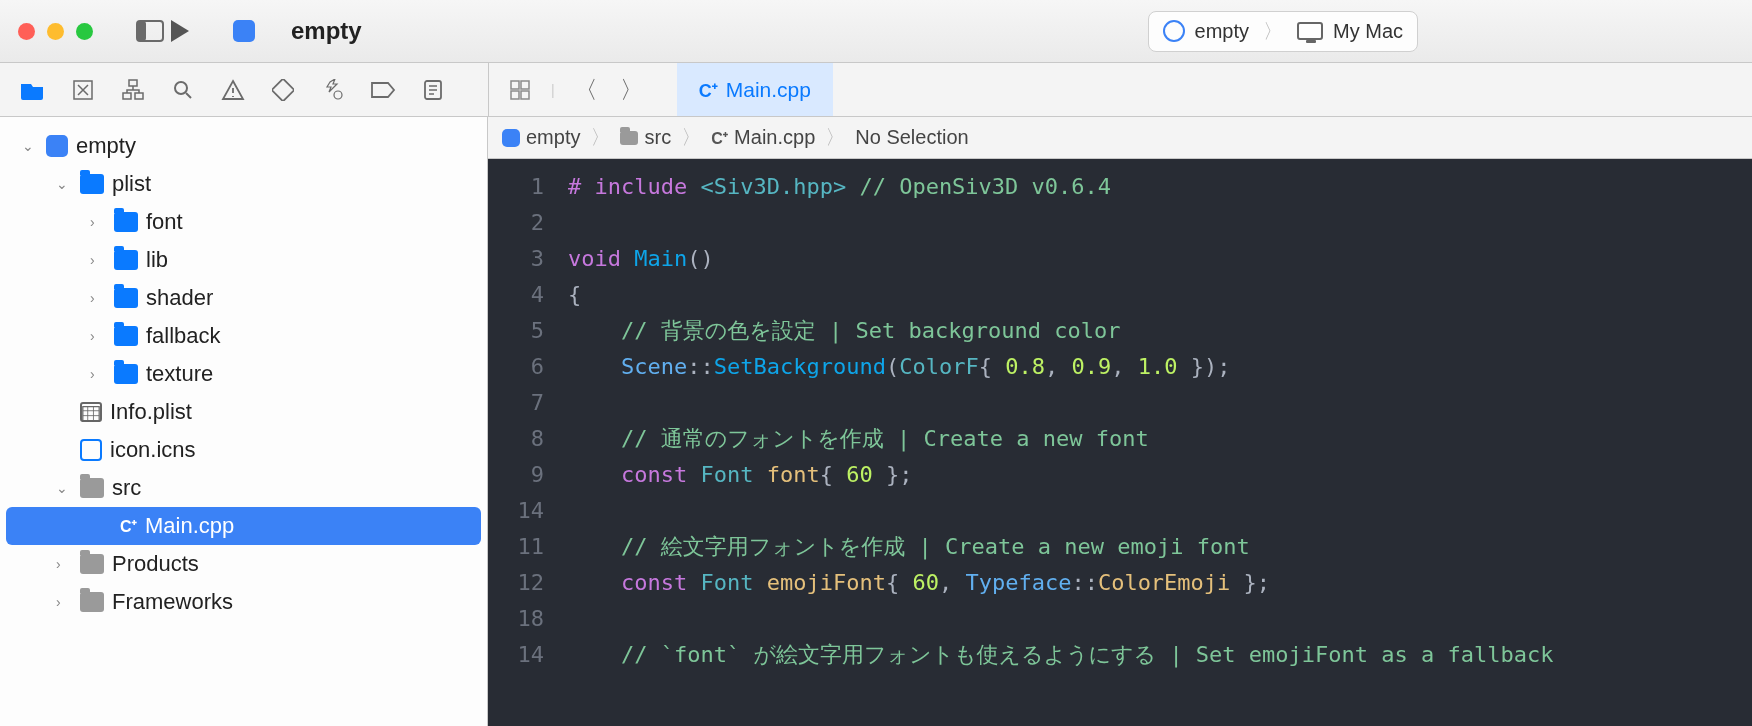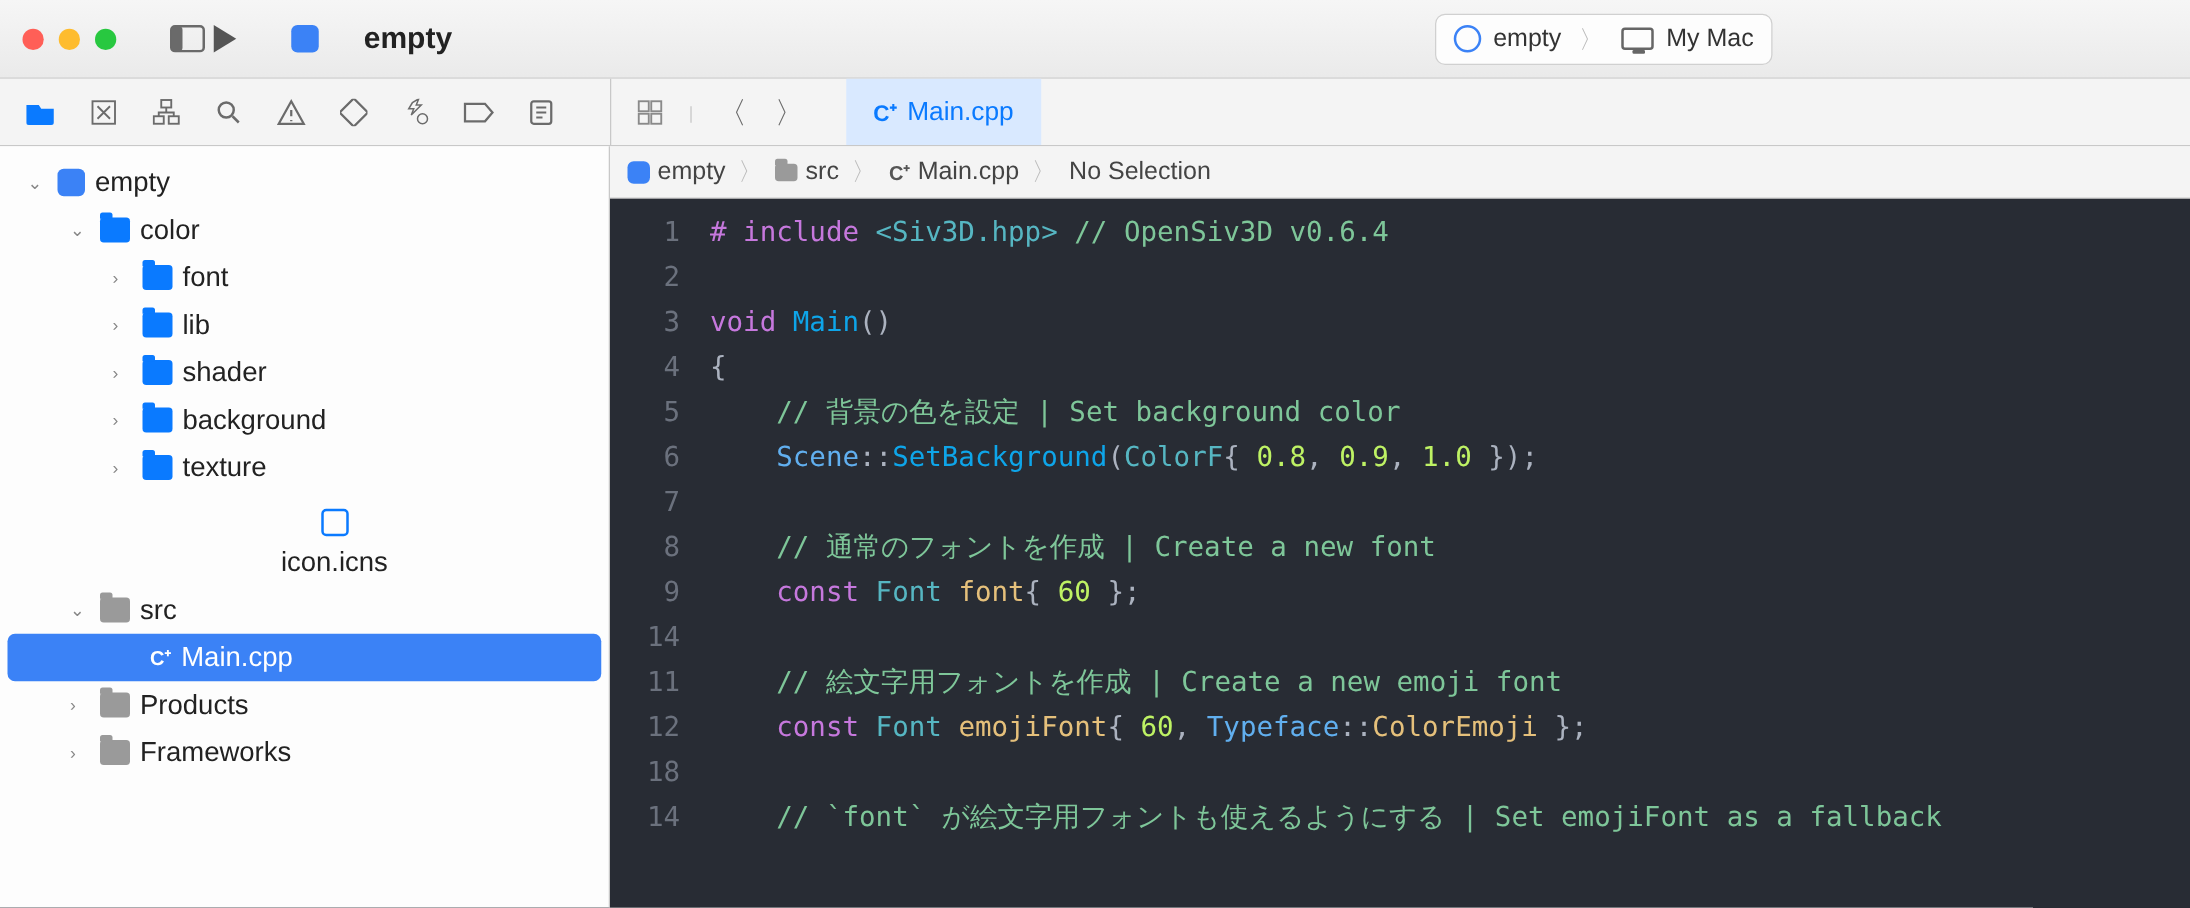--- a/index.html
+++ b/index.html
@@ -227,48 +227,58 @@
 
   <div class="sidebar" id="sidebar">
       <div class="tree-row indent-0" style="padding-left: 22px;">
         <span class="disclosure">⌄</span>
         <span class="app-icon"></span>
         <span>empty</span>
       </div>
       <div class="tree-row indent-1" style="padding-left: 56px;">
         <span class="disclosure">⌄</span>
         <span class="folder-icon"></span>
-        <span>color</span>
+        <span>plist</span>
       </div>
       <div class="tree-row indent-2" style="padding-left: 90px;">
         <span class="disclosure">›</span>
         <span class="folder-icon"></span>
         <span>font</span>
       </div>
       <div class="tree-row indent-2" style="padding-left: 90px;">
         <span class="disclosure">›</span>
         <span class="folder-icon"></span>
         <span>lib</span>
       </div>
       <div class="tree-row indent-2" style="padding-left: 90px;">
         <span class="disclosure">›</span>
         <span class="folder-icon"></span>
         <span>shader</span>
       </div>
       <div class="tree-row indent-2" style="padding-left: 90px;">
         <span class="disclosure">›</span>
         <span class="folder-icon"></span>
-        <span>background</span>
+        <span>fallback</span>
       </div>
       <div class="tree-row indent-2" style="padding-left: 90px;">
         <span class="disclosure">›</span>
         <span class="folder-icon"></span>
         <span>texture</span>
       </div>
-      <div class="tree-row indent-1" style="padding-left: 56px; flex-direction: column;">
+      <div class="tree-row indent-1" style="padding-left: 56px;">
+        <span class="disclosure"></span>
+        <span class="plist-icon">
+          <svg width="22" height="20" viewBox="0 0 22 20">
+            <rect x="1" y="1" width="20" height="18" fill="none" stroke="#666" stroke-width="1.5"></rect>
+            <path d="M1 6h20M7 1v18M14 1v18M1 12h20" stroke="#666" stroke-width="1"></path>
+          </svg>
+        </span>
+        <span>Info.plist</span>
+      </div>
+      <div class="tree-row indent-1" style="padding-left: 56px;">
         <span class="disclosure"></span>
         <span class="file-icon blue"></span>
         <span>icon.icns</span>
       </div>
       <div class="tree-row indent-1" style="padding-left: 56px;">
         <span class="disclosure">⌄</span>
         <span class="folder-icon gray"></span>
         <span>src</span>
       </div>
       <div class="tree-row indent-2 selected" style="padding-left: 90px;">

